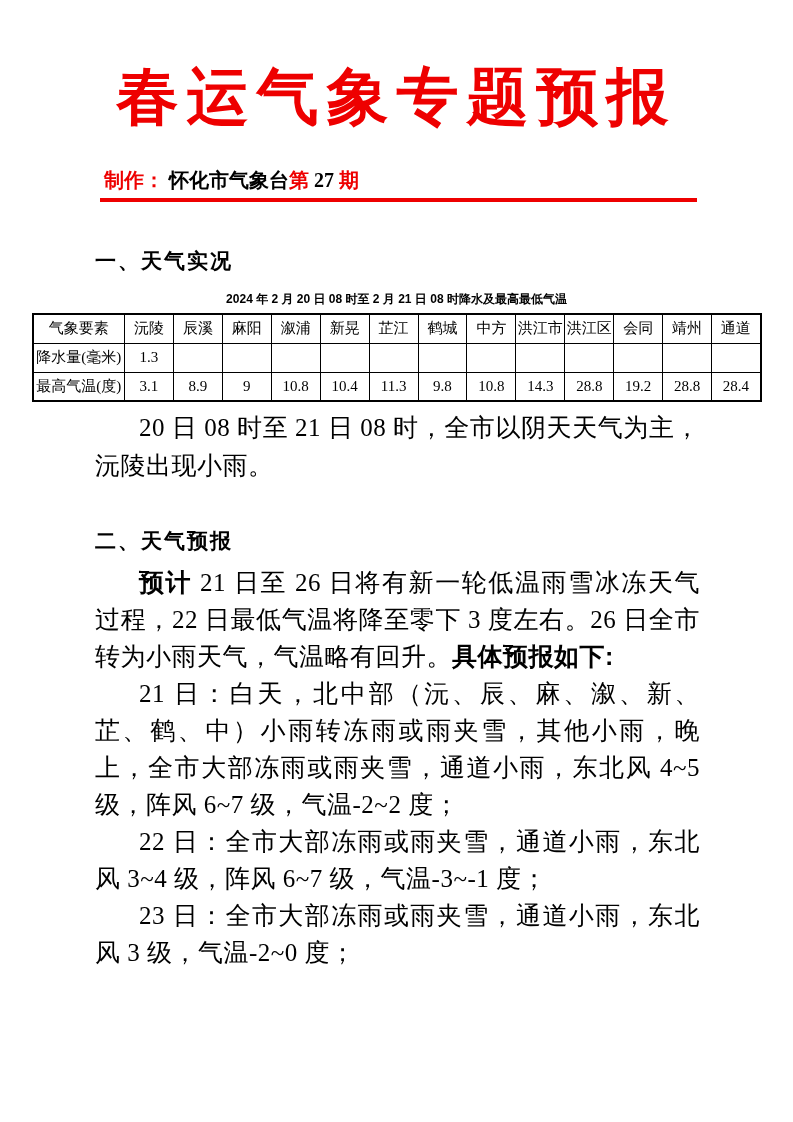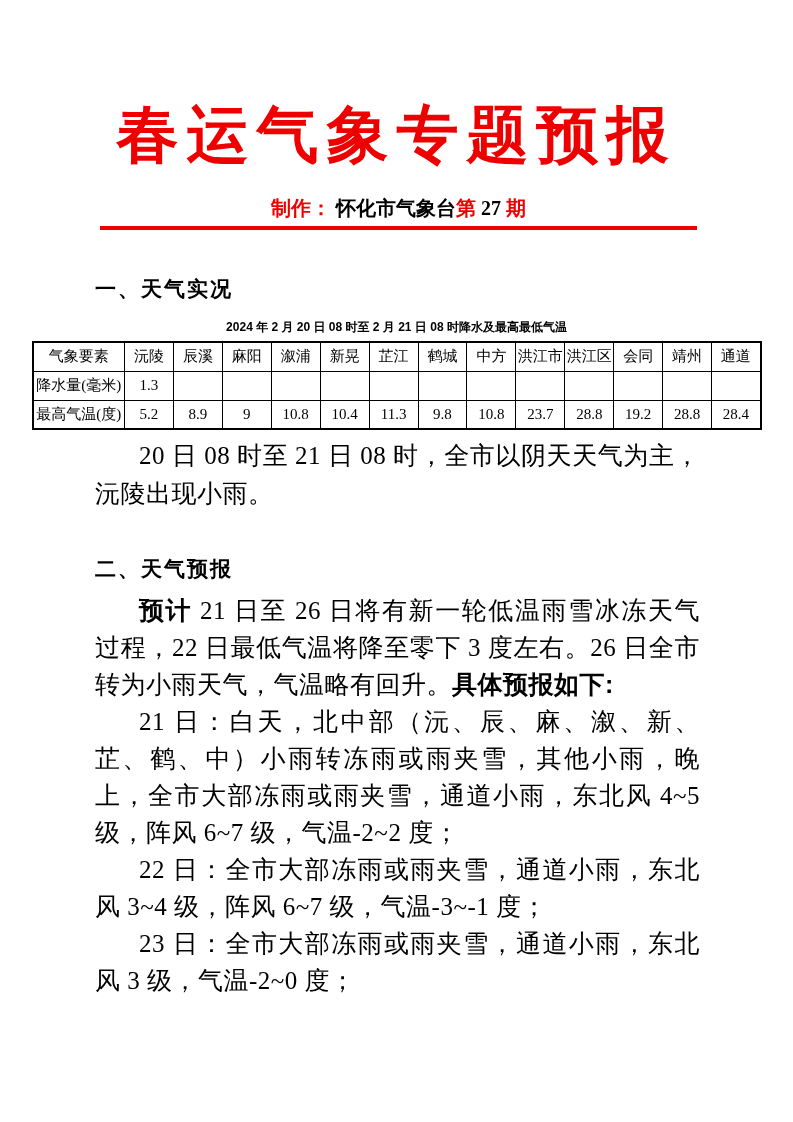--- a/index.html
+++ b/index.html
@@ -6,36 +6,36 @@
     --red:#ee0000;
     --serif:"Liberation Serif","DejaVu Serif",serif;
     --sans:"Liberation Sans","DejaVu Sans",sans-serif;
   }
   *{box-sizing:border-box;}
   html,body{margin:0;padding:0;background:#ffffff;}
   p{margin:0;}
   .page{
     width:793px;height:1122px;background:#ffffff;color:#000;
     position:relative;overflow:hidden;
-    padding-top:93px;
+    padding-top:55px;
     font-family:var(--serif);
   }
   .doc-title{
     text-align:center;
     font-family:var(--serif);
     font-weight:bold;
     font-size:62px;
     line-height:84px;
     letter-spacing:8px;
     color:var(--red);
     white-space:nowrap;
   }
   .info-row{
-    display:flex;justify-content:center;align-items:baseline;
-    margin:18px 100px 0 104px;
+    display:flex;justify-content:flex-start;align-items:baseline;
+    margin:28px 100px 0 104px;
     font-family:var(--sans);
     font-weight:bold;
     font-size:20px;
     line-height:26px;
   }
   .masthead-item{display:inline-flex;gap:5px;align-items:baseline;}
   .red{color:var(--red);}
   .num{font-family:var(--serif);}
   .rule{height:4px;background:var(--red);margin:5px 96px 0 100px;}
   .section-heading{
@@ -143,29 +143,29 @@
           <td></td>
           <td></td>
           <td></td>
           <td></td>
           <td></td>
           <td></td>
           <td></td>
         </tr>
         <tr>
           <td class="first">最高气温(度)</td>
-          <td>5.2</td>
+          <td>3.1</td>
           <td>8.9</td>
           <td>9</td>
           <td>10.8</td>
           <td>10.4</td>
           <td>11.3</td>
           <td>9.8</td>
           <td>10.8</td>
-          <td>23.7</td>
+          <td>14.3</td>
           <td>28.8</td>
           <td>19.2</td>
           <td>28.8</td>
           <td>28.4</td>
         </tr>
       </tbody>
   </table>
 
   <p class="body-text p-first">20 日 08 时至 21 日 08 时，全市以阴天天气为主，沅陵出现小雨。</p>
 

